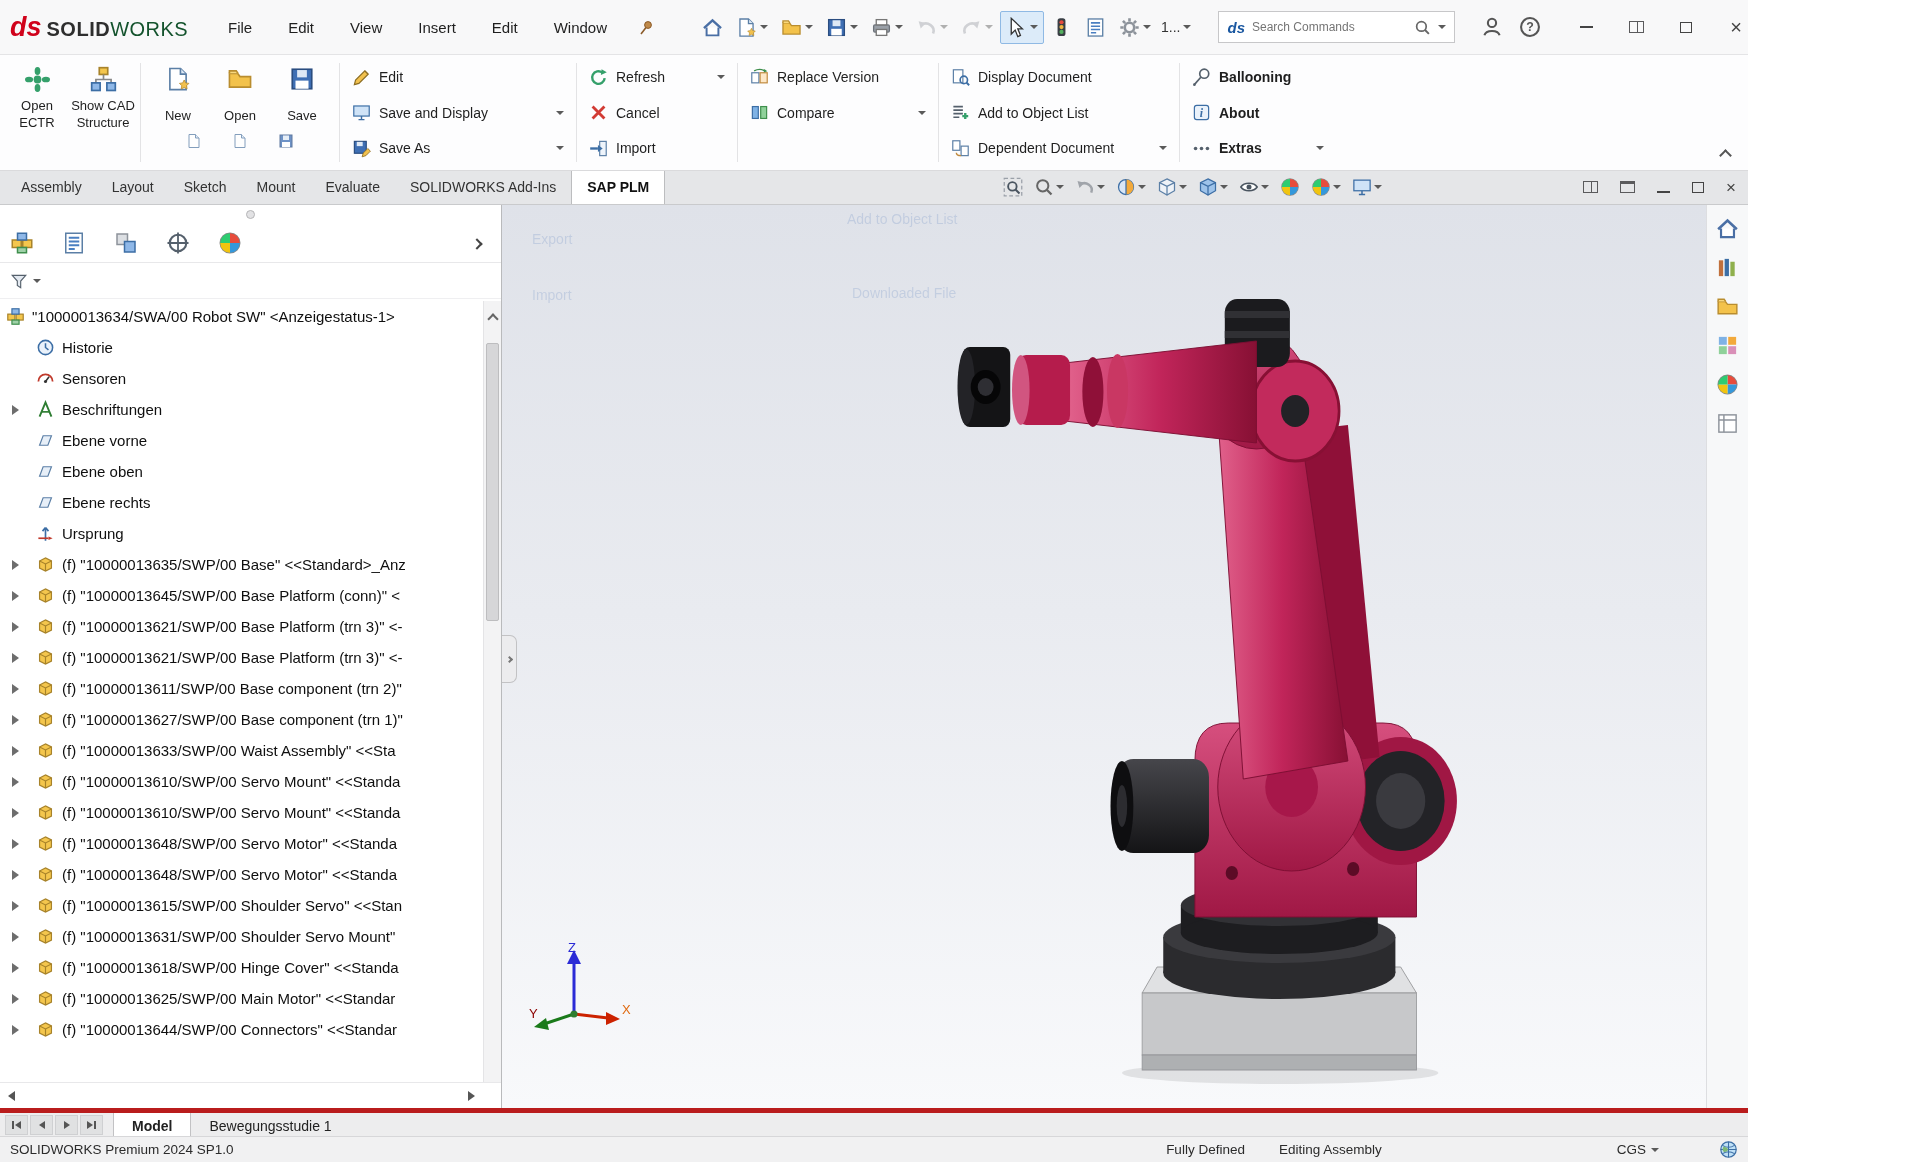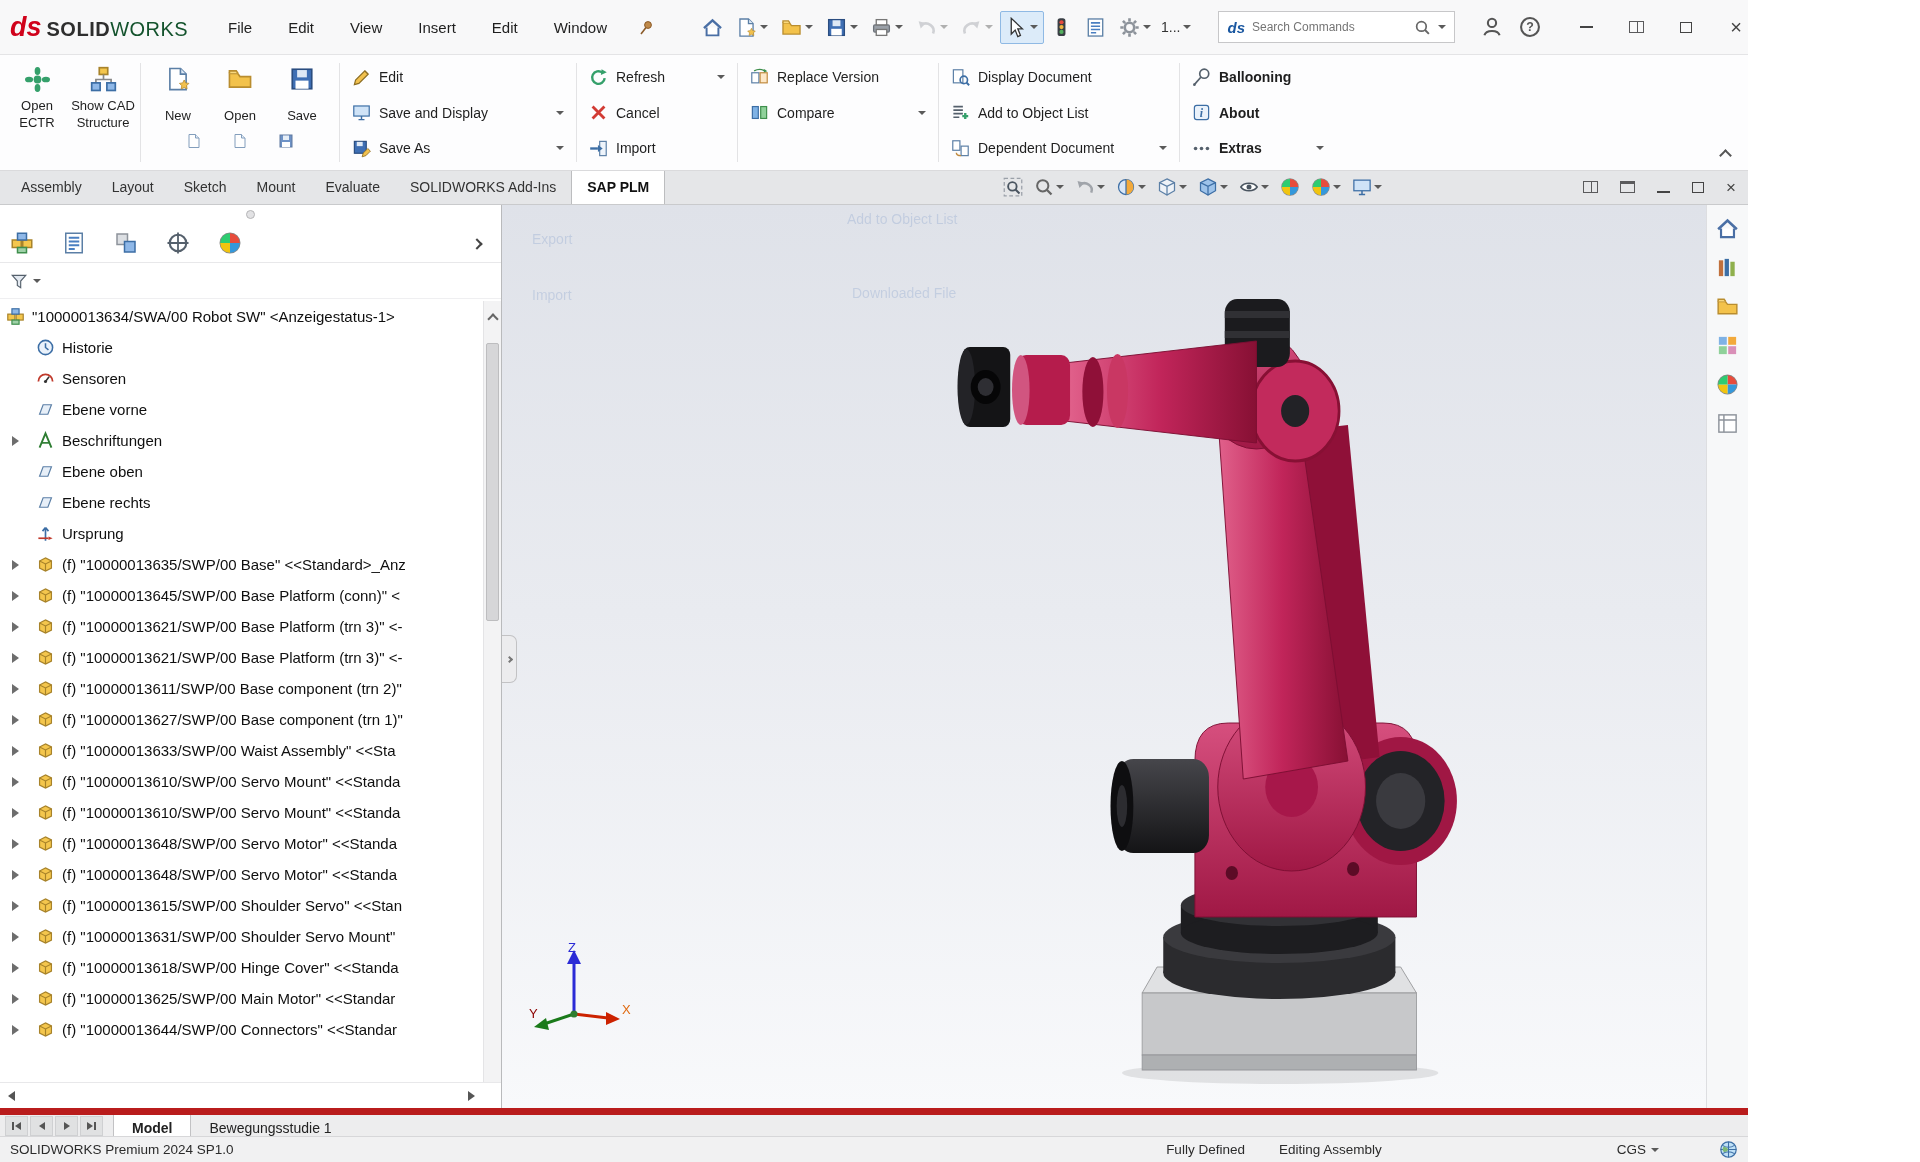--- a/index.html
+++ b/index.html
@@ -105,21 +105,21 @@
 
   
   .viewport { flex:1; position:relative; background:linear-gradient(180deg,#dfe2e9 0%, #e9ebf0 45%, #f8f9fb 100%); min-width:0; overflow:hidden; }
   .robot-svg { position:absolute; inset:0; width:100%; height:100%; }
   .ghost { position:absolute; color:#2f5fae; opacity:.16; font-size:14px; white-space:nowrap; }
   .triad { position:absolute; left:26px; bottom:64px; width:104px; height:104px; }
   .taskpane { position:absolute; right:0; top:0; bottom:0; width:42px; background:#f7f8f9; border-left:1px solid #dddee1; display:flex; flex-direction:column; align-items:center; gap:16px; padding-top:12px; }
   .taskpane svg { width:23px; height:23px; }
 
   
-  .doc-tabs { height:28px; flex:none; background:#ededee; border-top:7px solid #b91c1c; display:flex; align-items:stretch; padding-left:5px; }
+  .doc-tabs { height:28px; flex:none; background:#ededee; border-top:5px solid #b91c1c; display:flex; align-items:stretch; padding-left:5px; }
   .navgrp { display:flex; align-items:center; gap:2px; margin-right:10px; }
   .navbtn { width:23px; height:20px; background:#e0e1e2; border:1px solid #cfd0d2; display:flex; align-items:center; justify-content:center; gap:1px; }
   .nb-bar { width:2px; height:8px; background:#555; }
   .navbtn .tri-l, .navbtn .tri-r { border-top-width:4px; border-bottom-width:4px; }
   .navbtn .tri-l { border-right-width:6px; } .navbtn .tri-r { border-left-width:6px; }
   .dtab { padding:5px 18px 0 18px; font-size:14px; color:#222; }
   .dtab.active { background:#fff; font-weight:bold; border-left:1px solid #c2c2c4; border-right:1px solid #c2c2c4; }
 
   
   .statusbar { height:26px; flex:none; background:#f1f1f2; border-top:1px solid #d7d7d9; display:flex; align-items:center; font-size:13.5px; color:#2b2b2b; padding:0 10px; }
@@ -784,34 +784,34 @@
             <span class="tlabel">Historie</span>
           </div>
         <div class="trow">
             <span class="arr"></span>
             <svg class="ti">
               <use href="#sym-sensor"></use>
             </svg>
             <span class="tlabel">Sensoren</span>
           </div>
         <div class="trow">
+            <span class="arr">
+              <span class="tri"></span>
+            </span>
+            <svg class="ti">
+              <use href="#sym-annot"></use>
+            </svg>
+            <span class="tlabel">Beschriftungen</span>
+          </div>
+        <div class="trow">
             <span class="arr"></span>
             <svg class="ti">
               <use href="#sym-plane"></use>
             </svg>
             <span class="tlabel">Ebene vorne</span>
-          </div>
-        <div class="trow">
-            <span class="arr">
-              <span class="tri"></span>
-            </span>
-            <svg class="ti">
-              <use href="#sym-annot"></use>
-            </svg>
-            <span class="tlabel">Beschriftungen</span>
           </div>
         <div class="trow">
             <span class="arr"></span>
             <svg class="ti">
               <use href="#sym-plane"></use>
             </svg>
             <span class="tlabel">Ebene oben</span>
           </div>
         <div class="trow">
             <span class="arr"></span>

